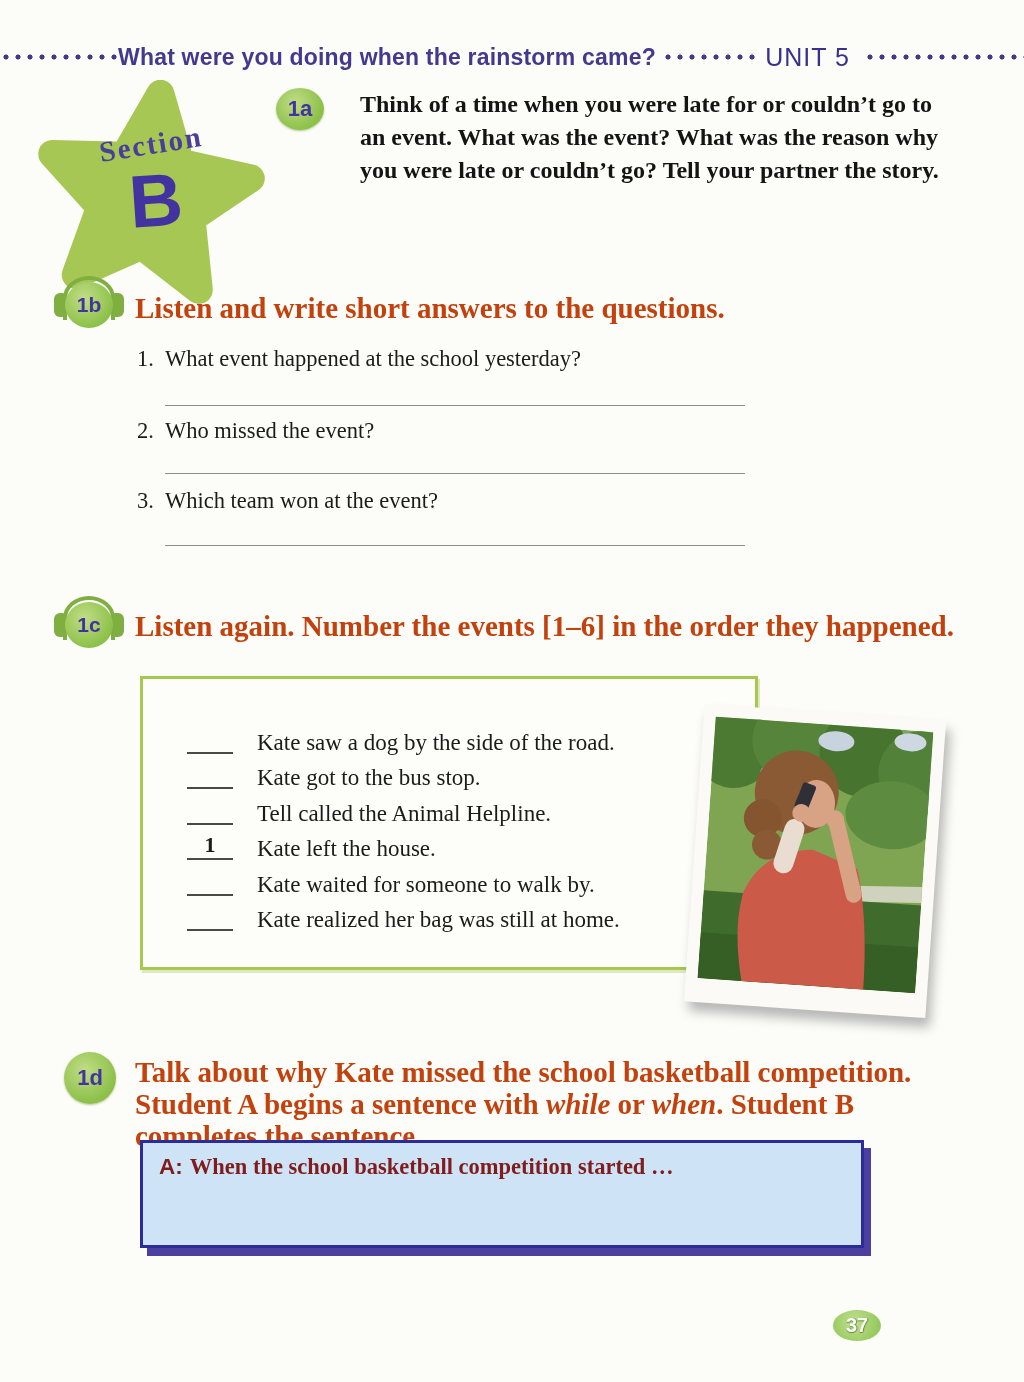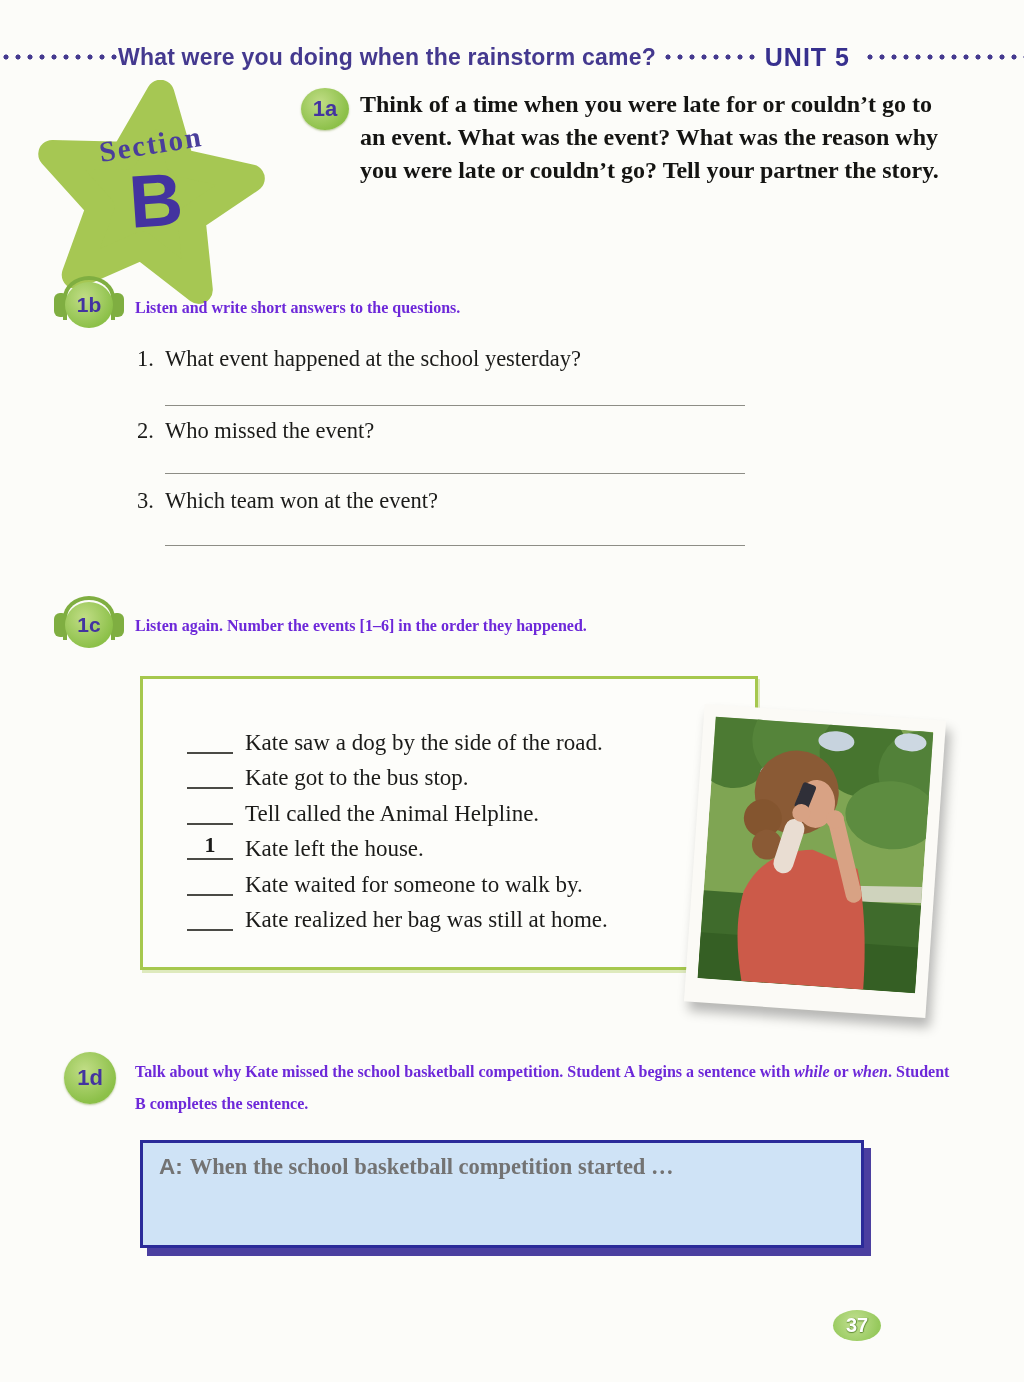--- a/index.html
+++ b/index.html
@@ -21,21 +21,21 @@
     background-size:12px 10px; background-repeat:repeat-x; background-position:left center;
   }
   .dots-left { width:118px; }
   .dots-mid  { flex:1 1 auto; margin:0 10px 0 6px; }
   .dots-right{ width:160px; margin-left:14px; }
   .header-title {
     font-family:"Liberation Sans",sans-serif; font-weight:bold;
     font-size:23px; color:#44398f; white-space:nowrap; letter-spacing:.2px;
   }
   .header-unit {
-    font-family:"Liberation Sans",sans-serif; font-weight:bold;
+    font-family:"Liberation Sans",sans-serif; font-weight:normal;
     font-size:25px; color:#37308e; white-space:nowrap; letter-spacing:1px;
   }
   
   .star-wrap { position:absolute; left:28px; top:80px; width:240px; height:225px; }
   .star-wrap svg { position:absolute; inset:0; }
   .star-word {
     position:absolute; left:38px; top:48px; width:170px; text-align:center;
     font-family:"Liberation Serif",serif; font-weight:bold; font-size:29px;
     color:#4a3e9b; transform:rotate(-9deg); letter-spacing:2px;
   }
@@ -45,21 +45,21 @@
     color:#4333a0; transform:rotate(-4deg);
   }
   
   .badge-simple {
     position:absolute; border-radius:50%;
     background:radial-gradient(circle at 40% 35%, #c1dd86, #8cc049 70%);
     display:flex; align-items:center; justify-content:center;
     font-family:"Liberation Sans",sans-serif; font-weight:bold;
     color:#4333a0; box-shadow:0 1px 2px rgba(120,150,60,.5);
   }
-  .badge-1a { left:301px; top:88px; width:48px; height:42px; font-size:22px; }
+  .badge-1a { left:276px; top:88px; width:48px; height:42px; font-size:22px; }
   .badge-1d { left:64px; top:1052px; width:52px; height:52px; font-size:22px; }
   .badge-phones { position:absolute; width:70px; height:56px; }
   .badge-phones .arc {
     position:absolute; left:9px; top:0; width:52px; height:44px;
     border:4px solid #7fae41; border-bottom:none; border-radius:50% 50% 0 0;
   }
   .badge-phones .ear {
     position:absolute; top:17px; width:14px; height:24px; border-radius:6px;
     background:#7fae41;
   }
@@ -72,21 +72,21 @@
   }
   .badge-1b { left:54px; top:276px; }
   .badge-1c { left:54px; top:596px; }
   
   .task1a-text {
     position:absolute; left:360px; top:88px; width:586px;
     font-weight:bold; font-size:24px; line-height:33px; color:#141412;
   }
   
   .task-heading {
-    position:absolute; font-weight:bold; font-size:16px; color:#6d28d9; line-height:32px;
+    position:absolute; font-weight:bold; font-size:29px; color:#c2410c; line-height:32px;
   }
   .h-1b { left:135px; top:292px; width:820px; }
   .h-1c { left:135px; top:610px; width:860px; }
   .h-1d { left:135px; top:1056px; width:816px; }
   .h-1d em { }
   
   .question { position:absolute; left:137px; font-size:22.5px; color:#1b1b19; }
   .q-num { display:inline-block; width:28px; }
   .q1 { top:346px; } .q2 { top:418px; } .q3 { top:488px; }
   .answer-line {
@@ -95,21 +95,21 @@
   }
   .al1 { top:405px; } .al2 { top:473px; } .al3 { top:545px; }
   
   .event-box {
     position:absolute; left:140px; top:676px; width:618px; height:294px;
     border:3px solid #a6c84e; background:#fdfdfa;
     box-shadow:2px 3px 0 rgba(166,200,78,.35);
   }
   .event-row {
     position:absolute; left:44px; height:35px; display:flex; align-items:flex-end;
-    font-size:23px; color:#1b1b19; white-space:nowrap;
+    font-size:23px; color:#1b1b19; white-space:nowrap;gap:12px;
   }
   .event-blank {
     display:inline-block; width:46px; margin-right:12px; text-align:center;
     border-bottom:2px solid #4a4a45; font-weight:600; font-size:22px; line-height:26px;
     transform:translateY(-2px);
   }
   .er0 { top:42px; } .er1 { top:77px; } .er2 { top:113px; }
   .er3 { top:148px; } .er4 { top:184px; } .er5 { top:219px; }
   
   .photo {
@@ -118,21 +118,21 @@
     box-shadow:5px 9px 12px rgba(0,0,0,.28);
   }
   .photo svg { display:block; width:100%; height:100%; }
   
   .dialogue-box {
     position:absolute; left:140px; top:1140px; width:724px; height:108px;
     background:#cfe3f6; border:3px solid #2b2b99;
     box-shadow:7px 8px 0 #4b3fa0; padding:9px 16px;
   }
   .dlg-line {
-    font-size:22.5px; line-height:30px; color:#737373; font-weight:600;
+    font-size:22.5px; line-height:30px; color:#7f1d1d; font-weight:600;
     padding-left:30px; text-indent:-30px;
   }
   .dlg-speaker { font-family:"Liberation Sans",sans-serif; font-weight:bold; margin-right:7px; }
   
   .page-badge {
     position:absolute; left:833px; top:1310px; width:48px; height:31px; border-radius:50%;
     background:radial-gradient(circle at 45% 40%, #c3e093, #96c95c 75%);
     display:flex; align-items:center; justify-content:center;
     font-family:"Liberation Sans",sans-serif; font-weight:bold; font-size:20px;
     color:#ffffff; text-shadow:0 1px 1px #628f34, 1px 0 1px #628f34;

